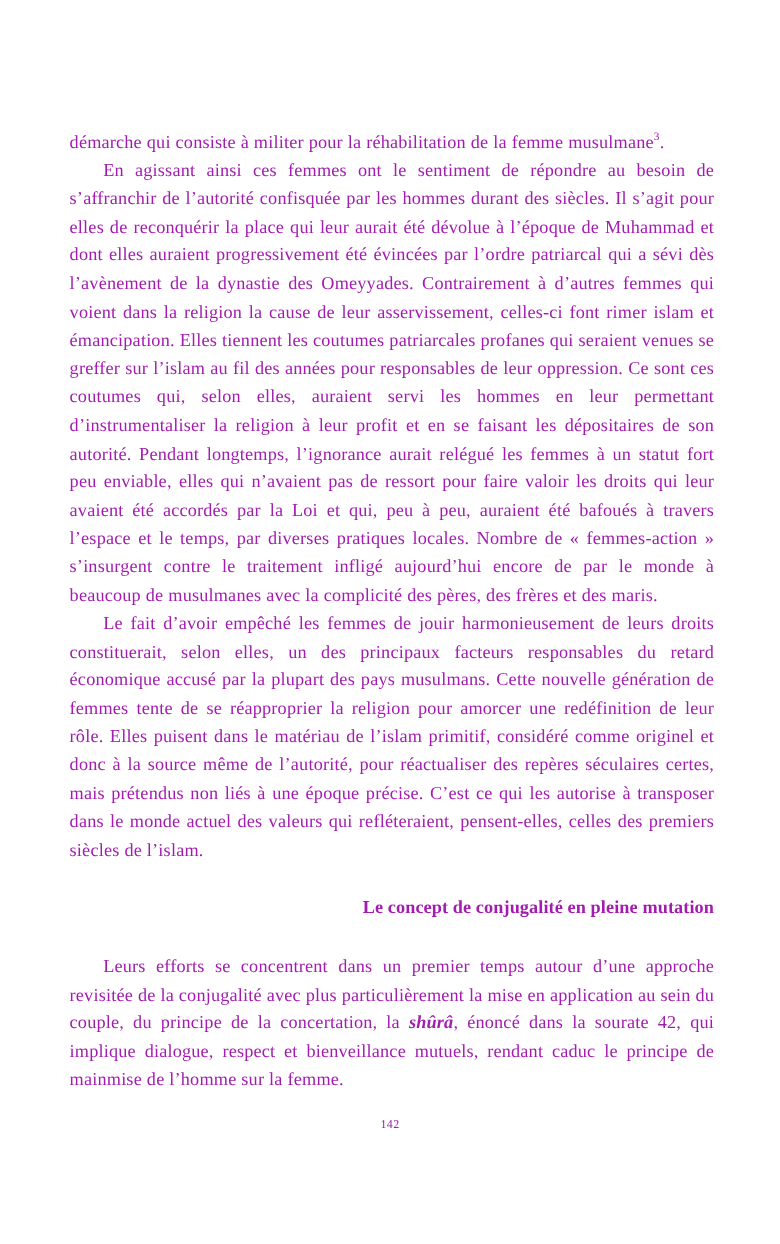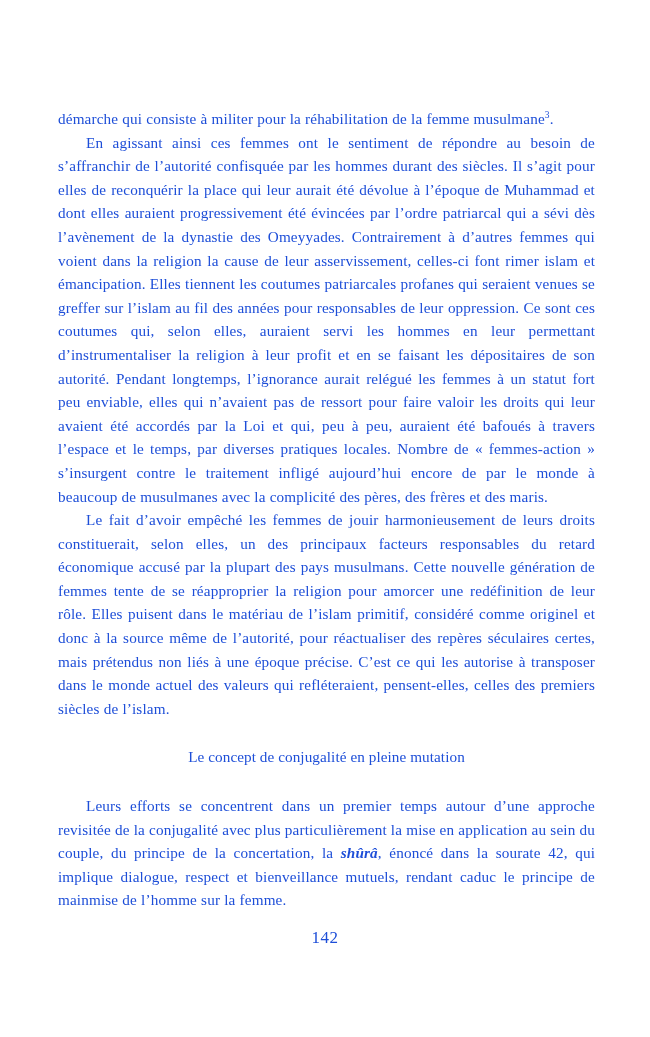--- a/index.html
+++ b/index.html
@@ -9,21 +9,21 @@
   }
 
   .page {
     position: relative;
     width: 650px;
     height: 1037px;
     background: #ffffff;
     margin: 0 auto;
     overflow: hidden;
     font-family: "Liberation Serif", "DejaVu Serif", serif;
-    color: #1d4ed8;
+    color: #a21caf;
     -webkit-font-smoothing: antialiased;
   }
 
   .content {
     position: absolute;
     left: 58px;
     top: 107px;
     width: 537px;
   }
 
@@ -46,22 +46,22 @@
   sup.fn-marker {
     font-size: 9.5px;
     vertical-align: super;
     line-height: 0;
   }
 
   h2.section-heading {
     margin: 0;
     font-size: 15.2px;
     line-height: 23.6px;
-    font-weight: normal;
-    text-align: center;
+    font-weight: bold;
+    text-align: right;
     letter-spacing: 0.005em;
   }
 
   .gap-before-heading { height: 25px; }
   .gap-after-heading  { height: 25px; }
 
   .footnote-block {
     position: absolute;
     left: 58px;
     top: 872px;
@@ -87,21 +87,21 @@
     font-variant: small-caps;
     letter-spacing: 0.02em;
   }
 
   .page-number {
     position: absolute;
     left: 0;
     top: 928px;
     width: 650px;
     text-align: center;
-    font-size: 17px;
+    font-size: 10px;
     line-height: 20px;
     letter-spacing: 0.03em;
   }
 
   i.translit { font-style: italic; font-weight: bold; }
 </style>
 </head>
 <body>
 
 <div class="page">

